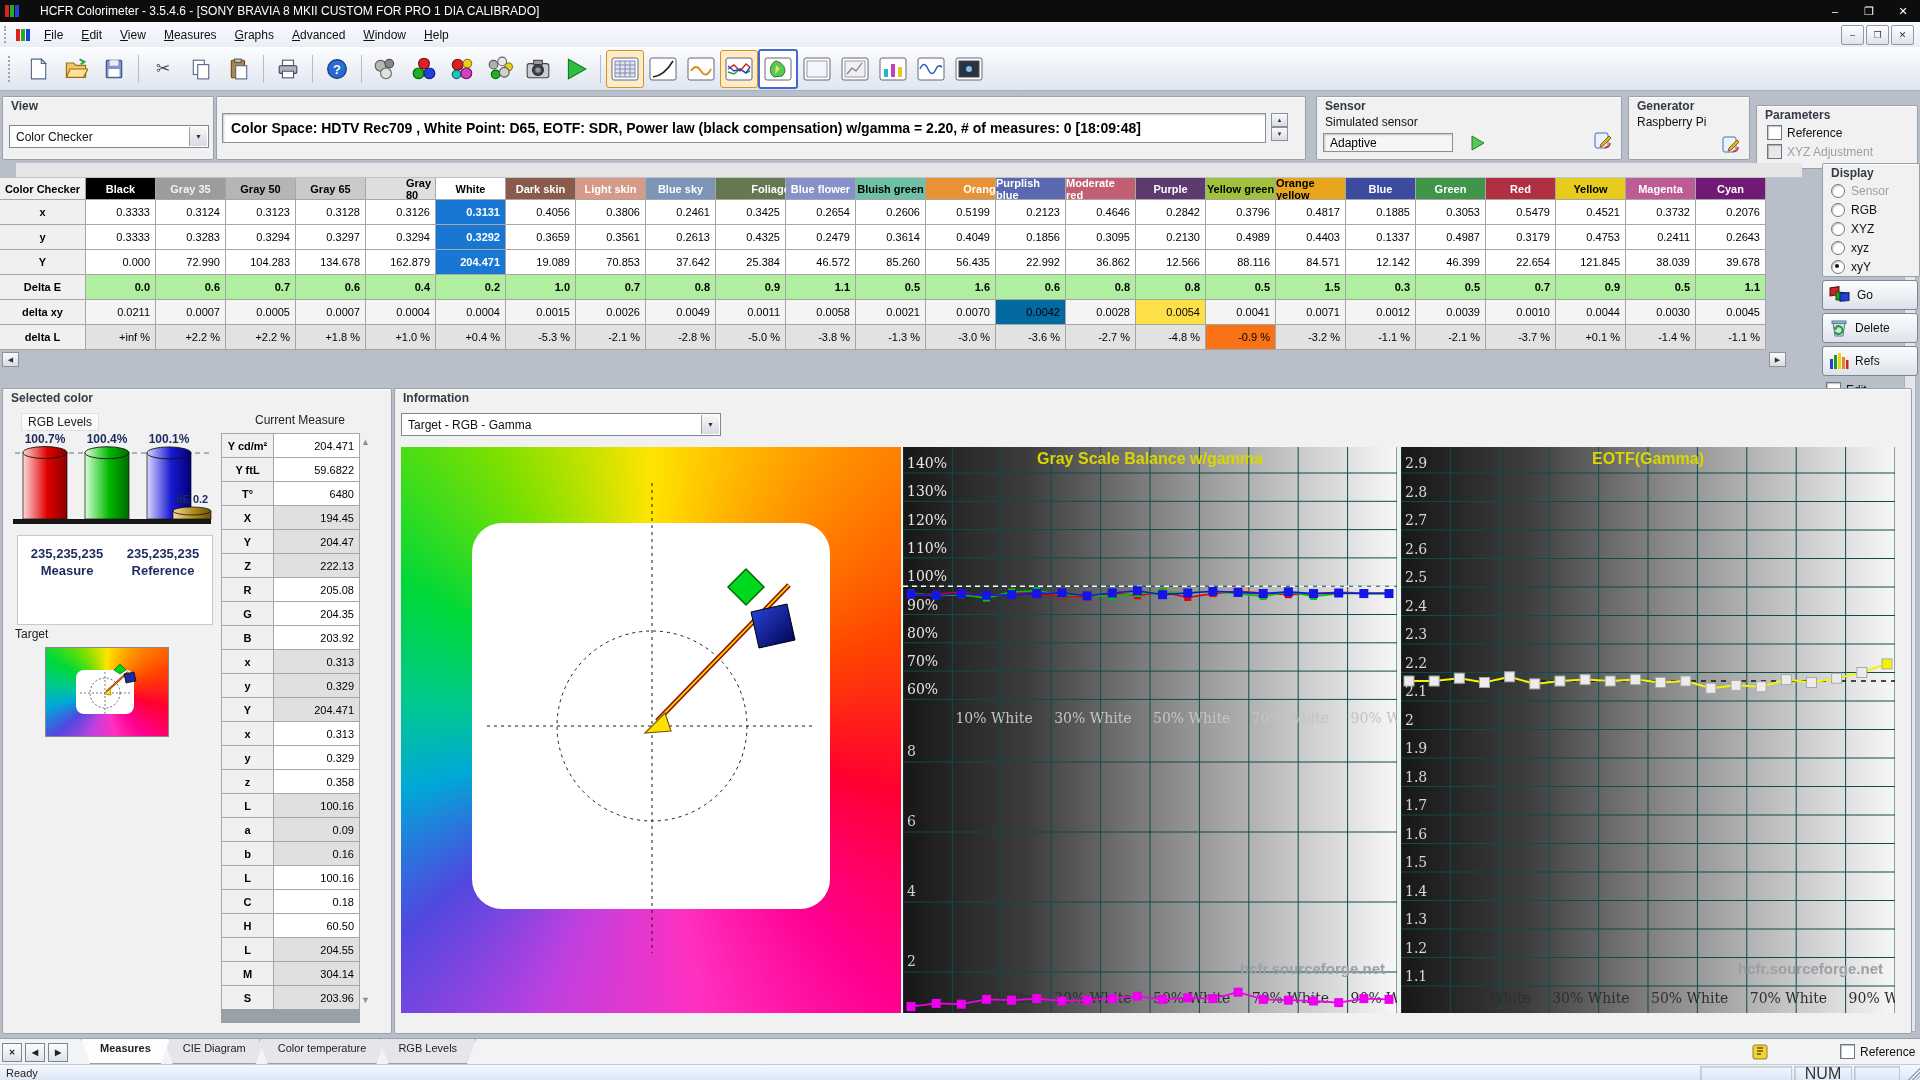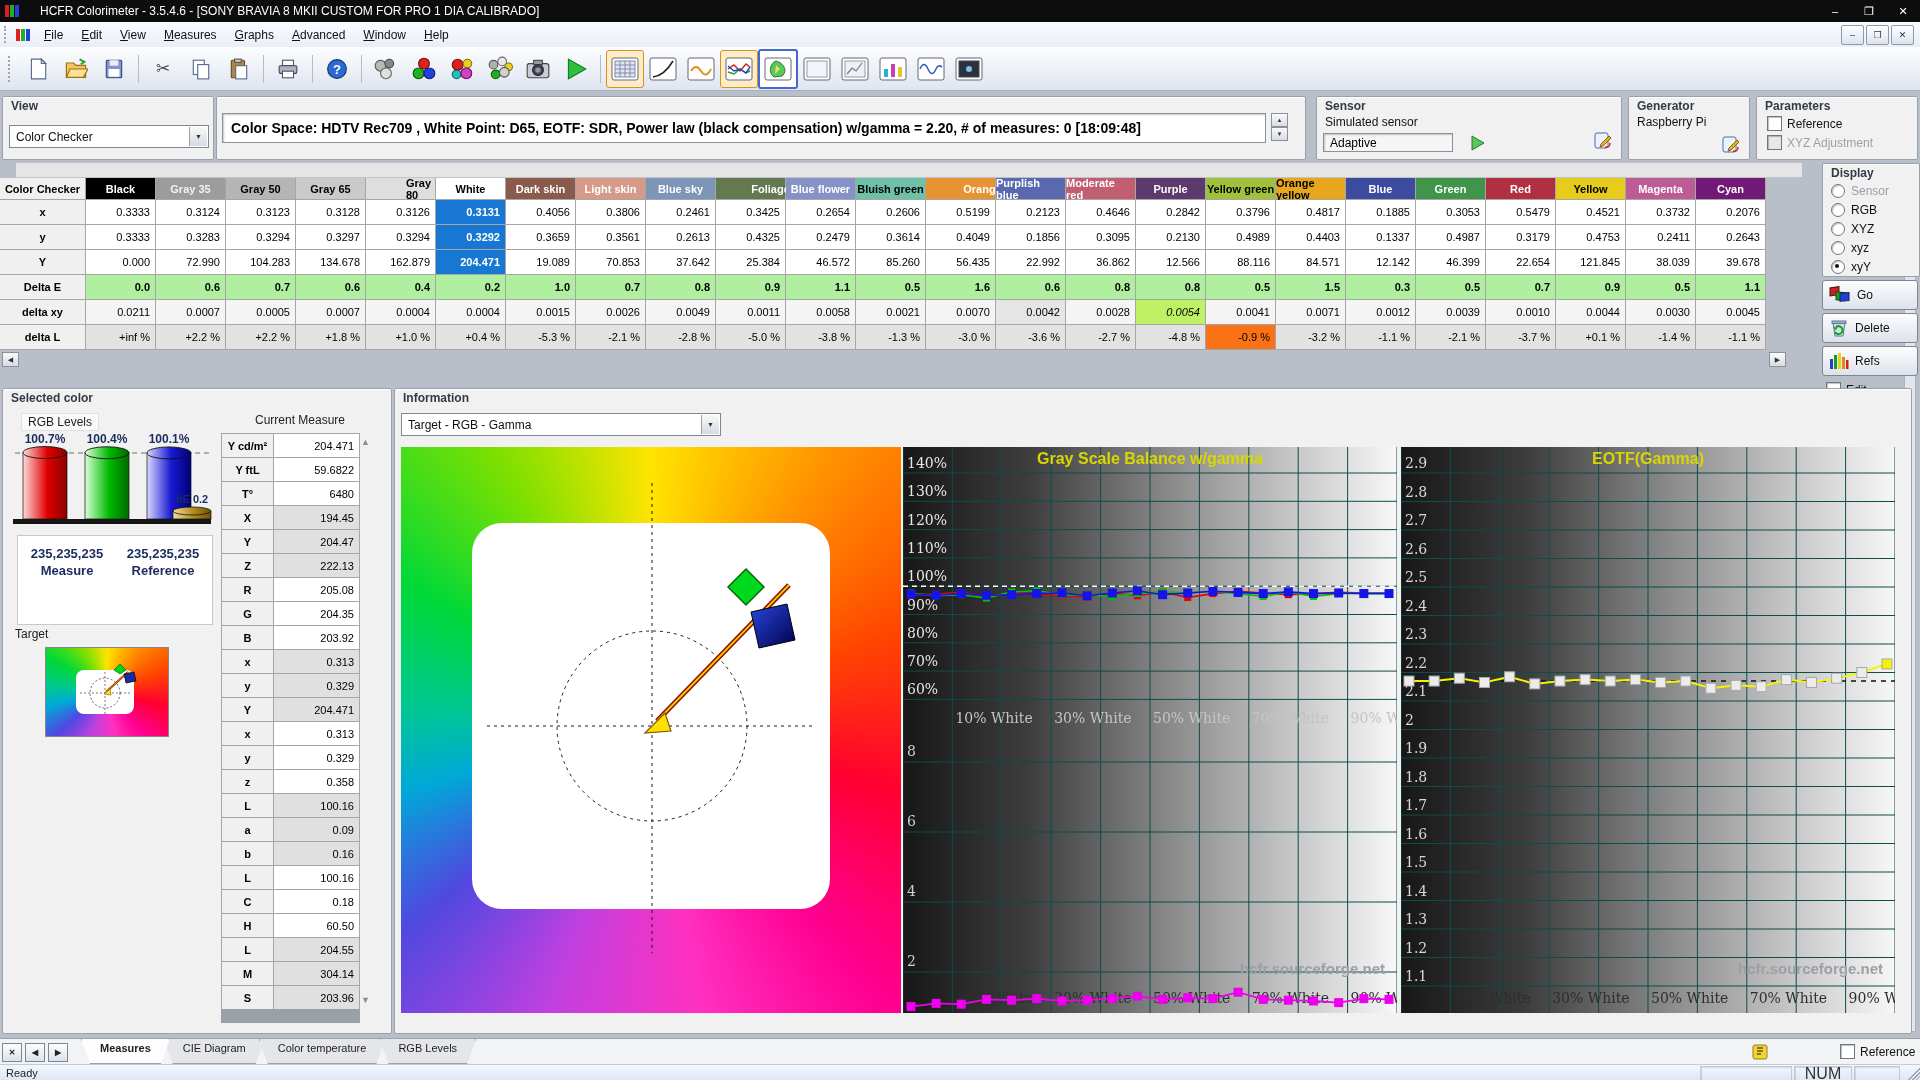--- a/index.html
+++ b/index.html
@@ -323,21 +323,21 @@
   <div class="gb" style="left:1628px;top:96px;width:120px;height:62px">
     <div class="gbt">Generator</div>
     <div style="position:absolute;left:8px;top:18px;font-size:12px;color:#111">Raspberry Pi</div>
     <svg style="position:absolute;left:92px;top:38px" width="20" height="20" viewBox="0 0 20 20">
         <rect x="2" y="2" width="13" height="15" rx="2" fill="#eaf2fc" stroke="#4a6ab0"></rect>
         <path d="M8 13 L16 5 l2 2 -8 8 -3 1 z" fill="#e8b020" stroke="#8a6408"></path>
         <path d="M12 16 q5 1 5 -4" stroke="#d03020" stroke-width="1.6" fill="none"></path>
       </svg>
   </div>
 
-  <div class="gb" style="left:1756px;top:96px;width:160px;height:62px">
+  <div class="gb" style="left:1756px;top:105px;width:160px;height:62px">
     <div class="gbt">Parameters</div>
     <div class="checkrow" style="left:10px;top:19px">
       <span class="checkbox"></span>
       <span>Reference</span>
     </div>
     <div class="checkrow disabled" style="left:10px;top:38px">
       <span class="checkbox"></span>
       <span>XYZ Adjustment</span>
     </div>
   </div>
@@ -476,23 +476,23 @@
       <div class="mg-cell mg-cell-v rowdxy" style="background: rgb(244, 244, 244);">0.0007</div>
       <div class="mg-cell mg-cell-v rowdxy" style="background: rgb(244, 244, 244);">0.0004</div>
       <div class="mg-cell mg-cell-v rowdxy" style="background: rgb(244, 244, 244);">0.0004</div>
       <div class="mg-cell mg-cell-v rowdxy" style="background: rgb(244, 244, 244);">0.0015</div>
       <div class="mg-cell mg-cell-v rowdxy" style="background: rgb(244, 244, 244);">0.0026</div>
       <div class="mg-cell mg-cell-v rowdxy" style="background: rgb(244, 244, 244);">0.0049</div>
       <div class="mg-cell mg-cell-v rowdxy" style="background: rgb(244, 244, 244);">0.0011</div>
       <div class="mg-cell mg-cell-v rowdxy" style="background: rgb(244, 244, 244);">0.0058</div>
       <div class="mg-cell mg-cell-v rowdxy" style="background: rgb(244, 244, 244);">0.0021</div>
       <div class="mg-cell mg-cell-v rowdxy" style="background: rgb(244, 244, 244);">0.0070</div>
-      <div class="mg-cell mg-cell-v rowdxy" style="background: #e5e5e5;">0.0042</div>
+      <div class="mg-cell mg-cell-v rowdxy" style="background: #0369a1;">0.0042</div>
       <div class="mg-cell mg-cell-v rowdxy" style="background: rgb(244, 244, 244);">0.0028</div>
-      <div class="mg-cell mg-cell-v rowdxy" style="background: #bef264; font-style: italic;">0.0054</div>
+      <div class="mg-cell mg-cell-v rowdxy" style="background: #fde047;">0.0054</div>
       <div class="mg-cell mg-cell-v rowdxy" style="background: rgb(244, 244, 244);">0.0041</div>
       <div class="mg-cell mg-cell-v rowdxy" style="background: rgb(244, 244, 244);">0.0071</div>
       <div class="mg-cell mg-cell-v rowdxy" style="background: rgb(244, 244, 244);">0.0012</div>
       <div class="mg-cell mg-cell-v rowdxy" style="background: rgb(244, 244, 244);">0.0039</div>
       <div class="mg-cell mg-cell-v rowdxy" style="background: rgb(244, 244, 244);">0.0010</div>
       <div class="mg-cell mg-cell-v rowdxy" style="background: rgb(244, 244, 244);">0.0044</div>
       <div class="mg-cell mg-cell-v rowdxy" style="background: rgb(244, 244, 244);">0.0030</div>
       <div class="mg-cell mg-cell-v rowdxy" style="background: rgb(244, 244, 244);">0.0045</div>
       <div class="mg-cell mg-label rowdl">delta L</div>
       <div class="mg-cell mg-cell-v rowdl" style="background: rgb(226, 226, 226);">+inf %</div>

